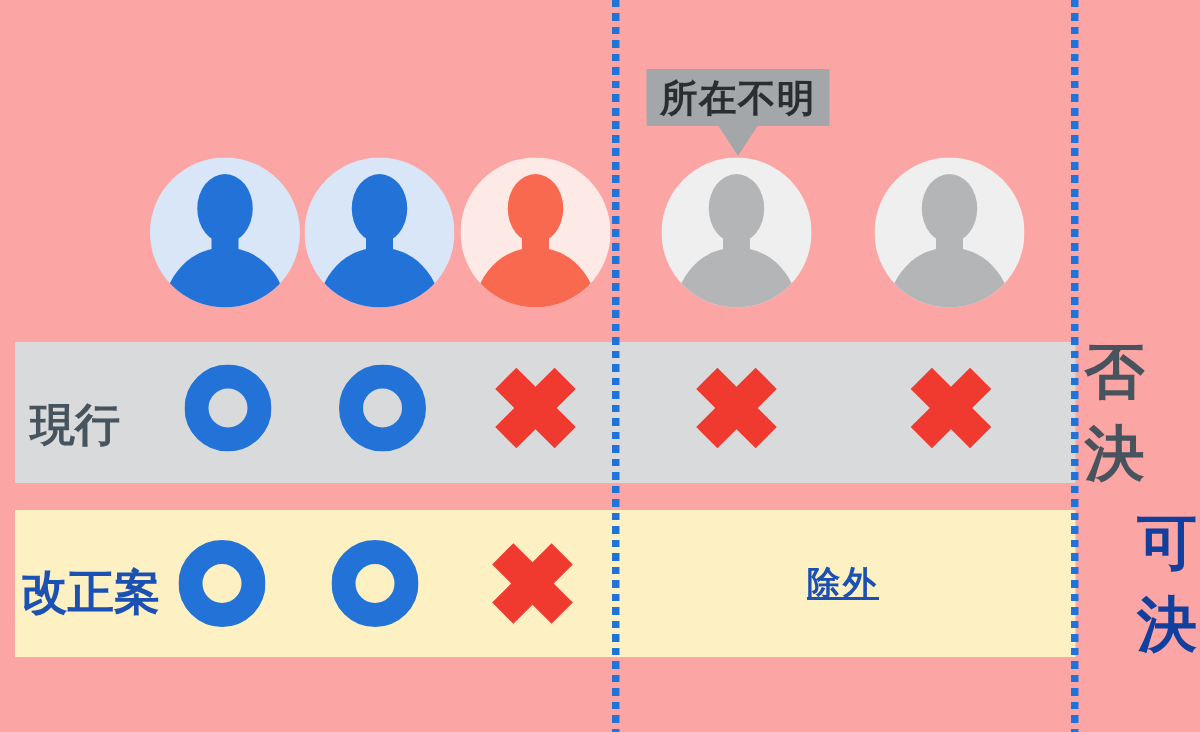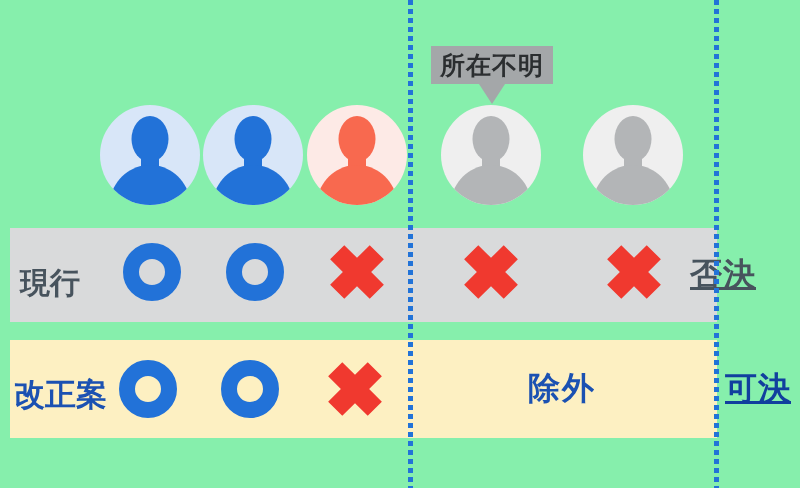--- a/index.html
+++ b/index.html
@@ -1,17 +1,17 @@
 <!DOCTYPE html>
 <html><head>
 <meta charset="utf-8">
 <style>
   html,body { margin:0; padding:0; background:#ffffff; }
   .stage {
-    position:relative; width:800px; height:488px; background:#86efac;
+    position:relative; width:800px; height:488px; background:#fca5a5;
     overflow:hidden;
     font-family:"Liberation Sans","DejaVu Sans",sans-serif;
   }
   
   .divider {
     position:absolute; top:0; height:488px; width:5px; z-index:7;
     background-image:repeating-linear-gradient(to bottom, var(--divider,#2273d8) 0 5px, transparent 5px 9px);
   }
   .divider-left  { left:408px; }
   .divider-right { left:714px; }
@@ -44,26 +44,26 @@
   .row-label-1 { left:20px; top:228px; height:111px; font-size:30px; color:var(--slate,#47535d); }
   .row-label-2 { left:14px; top:340px; height:110px; font-size:31px; color:var(--blue-text,#1b51b2); }
 
   
   .mark { position:absolute; transform:translate(-50%,-50%); z-index:6; line-height:0; }
 
   
   .excluded {
     position:absolute; left:410px; width:304px; top:340px; height:98px;
     display:flex; align-items:center; justify-content:center;
-    font-size:32px; font-weight:bold; letter-spacing:2px;
-    color:var(--blue-text,#1b51b2); z-index:6;
+    font-size:22px; font-weight:bold; letter-spacing:2px;
+    color:var(--blue-text,#1b51b2); z-index:6;text-decoration:underline;
   }
 
   
-  .result { position:absolute; left:690px; font-weight:bold; font-size:32px; display:flex; align-items:center; z-index:6; letter-spacing:1px;text-decoration:underline; }
+  .result { position:absolute; left:723px; font-weight:bold; font-size:40px; display:flex; align-items:center; z-index:6; letter-spacing:1px; }
   .result-1 { top:228px; height:94px; color:var(--slate,#47535d); }
   .result-2 { top:340px; height:98px; color:var(--darkblue-text,#113f9e);margin-left:35px; }
 </style>
 </head>
 <body>
 
 <div class="stage" style="--divider: #2273d8; --callout-bg: #a4a7a9; --callout-text: #2b2e30; --band-gray: #d9dadb; --band-yellow: #fdf0c2; --slate: #47535d; --blue-text: #1b51b2; --darkblue-text: #113f9e;">
 
   <div class="divider divider-left"></div>
   <div class="divider divider-right"></div>

